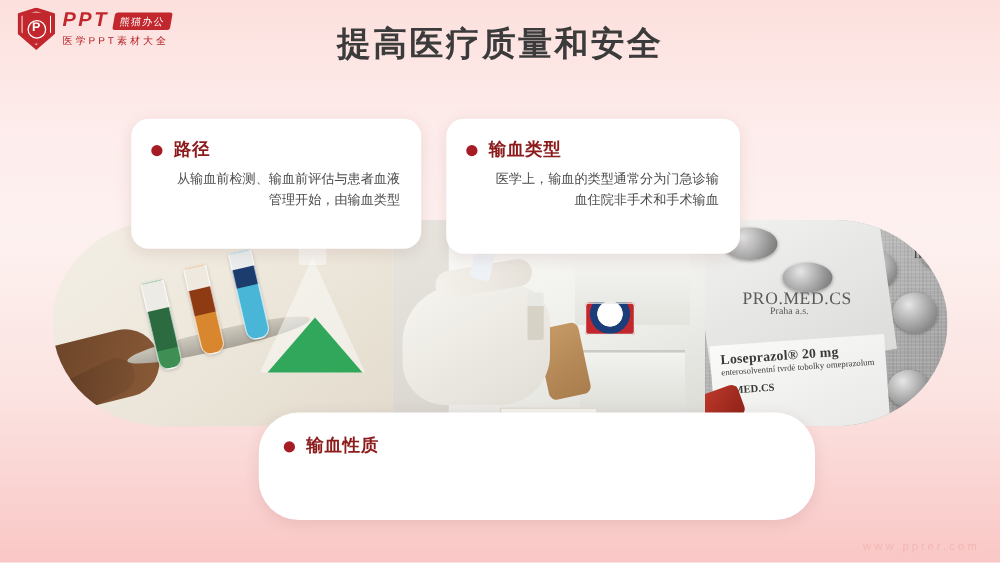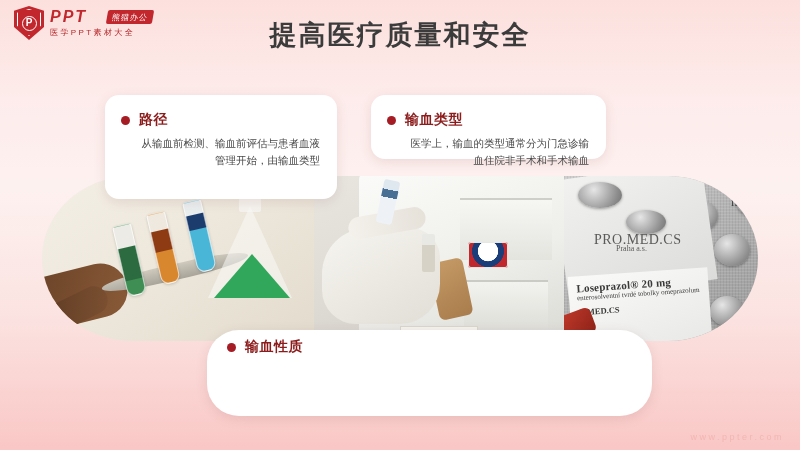--- a/index.html
+++ b/index.html
@@ -22,21 +22,21 @@
     content:""; position:absolute; left:3px; top:3px; right:3px; bottom:4px;
     border:1.4px solid #fff;
     clip-path:polygon(50% 0%,100% 14%,100% 62%,50% 100%,0% 62%,0% 14%);
   }
   .logo-p {
     position:relative; z-index:2; color:#fff; font-weight:bold; font-size:13px;
     width:15px; height:15px; border:1.6px solid #fff; border-radius:50%;
     display:flex;align-items:center;justify-content:center; line-height:1; font-size:10px;
   }
   .logo-txt { display:flex; flex-direction:column; gap:1px; }
-  .logo-row1 { display:flex; align-items:center; gap:20px; }
+  .logo-row1 { display:flex; align-items:center; gap:4px; }
   .logo-ppt { font-size:16px; font-weight:bold; color:#c1272d; letter-spacing:2px; font-style:italic; }
   .logo-badge {
     background:#c1272d; color:#fff; font-size:8px; padding:1.5px 5px;
     border-radius:2px; letter-spacing:1px; transform:skewX(-10deg);
   }
   .logo-sub { font-size:8px; color:#b5262b; letter-spacing:2.4px; }
 
   
   .title {
     position:absolute; top:17px; left:0; width:100%; text-align:center;
@@ -131,22 +131,22 @@
   .card {
     position:absolute; background:#fff; border-radius:14px;
     box-shadow:0 3px 12px rgba(120,60,60,.13);
   }
   .card-head { display:flex; align-items:center; gap:9px; }
   .dot { width:9px;height:9px;border-radius:50%; background:#a61c24; flex:0 0 auto; }
   .card-title { font-size:14px; font-weight:bold; color:#8c1c1c; letter-spacing:.5px; }
   .card-body { font-size:10.5px; line-height:1.65; color:#4a4a4a;text-align:right; }
 
   #card-path   { left:105px; top:95px;  width:232px; height:104px; padding:16px 17px 0 16px; }
-  #card-type   { left:371px; top:95px;  width:235px; height:64px; padding:16px 17px 0 16px; }
-  #card-nature { left:207px; top:330px; width:445px; height:86px; padding:8px 20px 0 20px;border-radius:32px; }
+  #card-type   { left:357px; top:95px;  width:235px; height:108px; padding:16px 17px 0 16px; }
+  #card-nature { left:207px; top:330px; width:445px; height:86px; padding:18px 20px 0 20px;border-radius:32px; }
   #card-path .card-body, #card-type .card-body { margin-top:6px; margin-left:18px; }
   #card-nature .card-body { margin-top:8px; margin-left:18px; }
 
   
   .footer {
     position:absolute; right:16px; bottom:8px; font-size:9px;
     color:#f2b6b4; letter-spacing:2.5px;
   }
 </style>
 </head>

